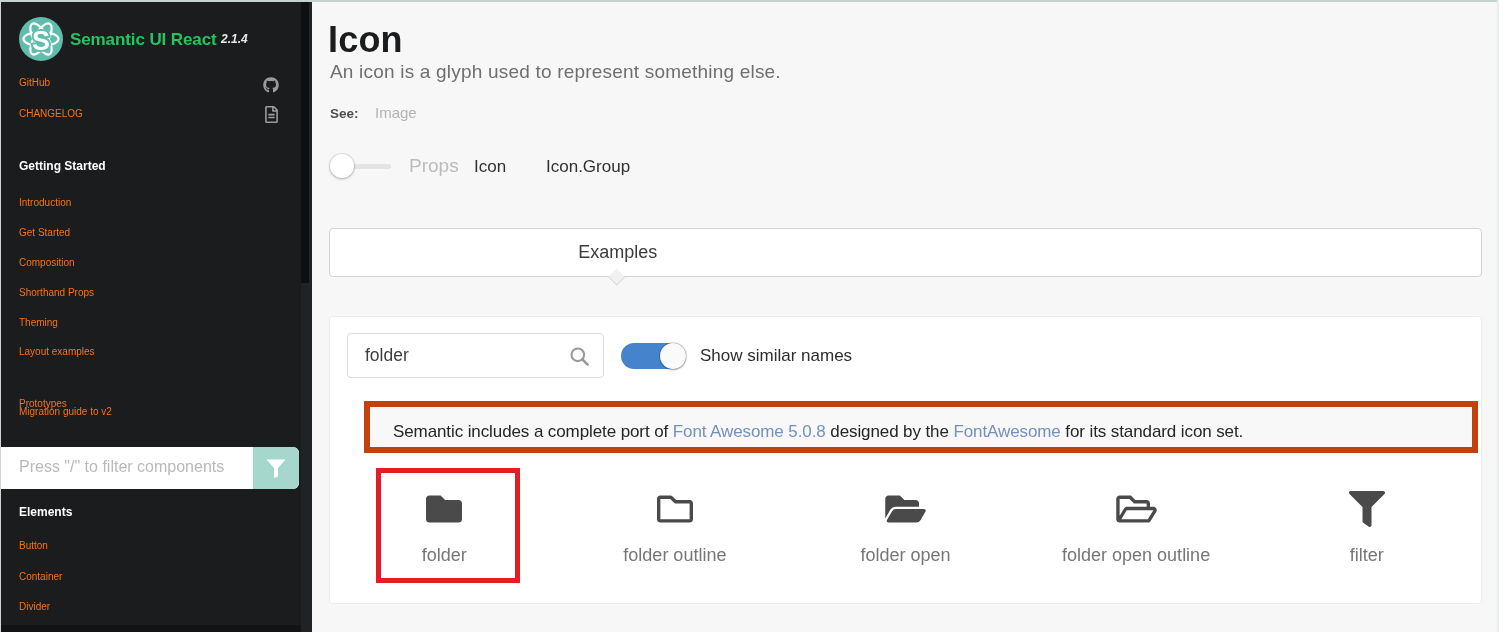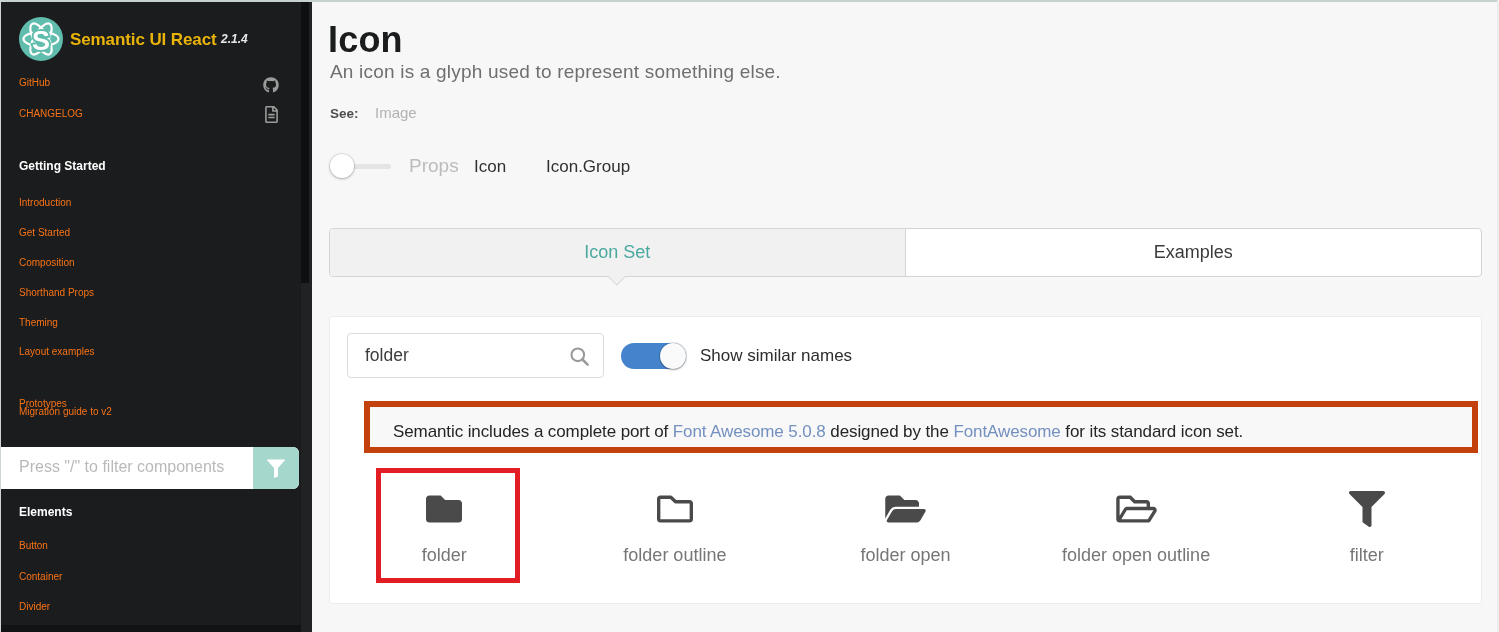--- a/index.html
+++ b/index.html
@@ -73,21 +73,21 @@
   <div id="sidebar" class="abs">
     <svg class="abs" style="left:19px; top:15px;" width="44" height="44" viewBox="0 0 44 44">
       <circle cx="22" cy="22" r="22" fill="#60bcac"></circle>
       <g stroke="#fff" stroke-width="2.2" fill="none">
         <ellipse cx="22" cy="22" rx="17.5" ry="7"></ellipse>
         <ellipse cx="22" cy="22" rx="17.5" ry="7" transform="rotate(60 22 22)"></ellipse>
         <ellipse cx="22" cy="22" rx="17.5" ry="7" transform="rotate(120 22 22)"></ellipse>
       </g>
       <text x="22" y="32.5" text-anchor="middle" font-family="Liberation Sans, sans-serif" font-size="27" font-weight="bold" fill="#fff" stroke="#60bcac" stroke-width="4" paint-order="stroke">S</text>
     </svg>
-    <div class="abs" style="left:70px; top:28px; font-size:17px; letter-spacing:-0.1px; font-weight:bold; color:#eab308;">Semantic UI React</div>
+    <div class="abs" style="left:70px; top:28px; font-size:17px; letter-spacing:-0.1px; font-weight:bold; color:#22c55e;">Semantic UI React</div>
     <div class="abs" style="left:221px; top:30px; font-size:12px; font-style:italic; font-weight:bold; color:#e8e8e8;">2.1.4</div>
 
     <div class="sb-item" style="top:75px;">GitHub</div>
     <svg class="abs" style="left:263px; top:75px;" width="16" height="16" viewBox="0 0 496 512" fill="#9b9b9b">
       <path d="M165.9 397.4c0 2-2.3 3.6-5.2 3.6-3.3.3-5.6-1.3-5.6-3.6 0-2 2.3-3.6 5.2-3.6 3-.3 5.6 1.3 5.6 3.6zm-31.1-4.5c-.7 2 1.3 4.3 4.3 4.9 2.6 1 5.6 0 6.2-2s-1.3-4.3-4.3-5.2c-2.6-.7-5.5.3-6.2 2.3zm44.2-1.7c-2.9.7-4.9 2.6-4.6 4.9.3 2 2.9 3.3 5.9 2.6 2.9-.7 4.9-2.6 4.6-4.6-.3-1.9-3-3.2-5.9-2.9zM244.8 8C106.1 8 0 113.3 0 252c0 110.9 69.8 205.8 169.5 239.2 12.8 2.3 17.3-5.6 17.3-12.1 0-6.2-.3-40.4-.3-61.4 0 0-70 15-84.7-29.8 0 0-11.4-29.1-27.8-36.6 0 0-22.9-15.7 1.6-15.4 0 0 24.9 2 38.6 25.8 21.9 38.6 58.6 27.5 72.9 20.9 2.3-16 8.8-27.1 16-33.7-55.9-6.2-112.3-14.3-112.3-110.5 0-27.5 7.6-41.3 23.6-58.9-2.6-6.5-11.1-33.3 2.6-67.9 20.9-6.5 69 27 69 27 20-5.6 41.5-8.5 62.8-8.5s42.8 2.9 62.8 8.5c0 0 48.1-33.6 69-27 13.7 34.7 5.2 61.4 2.6 67.9 16 17.7 25.8 31.5 25.8 58.9 0 96.5-58.9 104.2-114.8 110.5 9.2 7.9 17 22.9 17 46.4 0 33.7-.3 75.4-.3 83.6 0 6.5 4.6 14.4 17.3 12.1C428.2 457.8 496 362.9 496 252 496 113.3 389.9 8 244.8 8z"></path>
     </svg>
     <div class="sb-item" style="top:106px;">CHANGELOG</div>
     <svg class="abs" style="left:265px; top:104px;" width="13" height="17" viewBox="0 0 384 512" fill="#9b9b9b">
       <path d="M288 248v28c0 6.6-5.4 12-12 12H108c-6.6 0-12-5.4-12-12v-28c0-6.6 5.4-12 12-12h168c6.6 0 12 5.4 12 12zm-12 72H108c-6.6 0-12 5.4-12 12v28c0 6.6 5.4 12 12 12h168c6.6 0 12-5.4 12-12v-28c0-6.6-5.4-12-12-12zm108-188.1V464c0 26.5-21.5 48-48 48H48c-26.5 0-48-21.5-48-48V48C0 21.5 21.5 0 48 0h204.1C264.8 0 277 5.1 286 14.1L369.9 98c9 8.9 14.1 21.2 14.1 33.9zm-128-80V128h76.1L256 51.9zM336 464V176H232c-13.3 0-24-10.7-24-24V48H48v416h288z"></path>
     </svg>
@@ -127,21 +127,20 @@
   <div id="see" class="abs">See:</div>
   <div id="see-image" class="abs">Image</div>
 
   <div id="ptrack" class="abs"></div>
   <div id="pknob" class="abs"></div>
   <div id="props" class="abs">Props</div>
   <div id="mi-icon" class="abs">Icon</div>
   <div id="mi-icongroup" class="abs">Icon.Group</div>
 
   <div id="tabs" class="abs">
-    <div class="tabcell" id="tab-active">Icon Set</div>
     <div class="tabcell" id="tab-ex">Examples</div>
   </div>
   <div id="caret" class="abs"></div>
 
   <div id="segment" class="abs"></div>
 
   <div id="finput" class="abs">
     <span>folder</span>
     <svg style="position:absolute; right:13px; top:12px;" width="21" height="21" viewBox="0 0 21 21">
       <circle cx="8.8" cy="8.8" r="6.3" fill="none" stroke="#9a9a9a" stroke-width="2.1"></circle>

